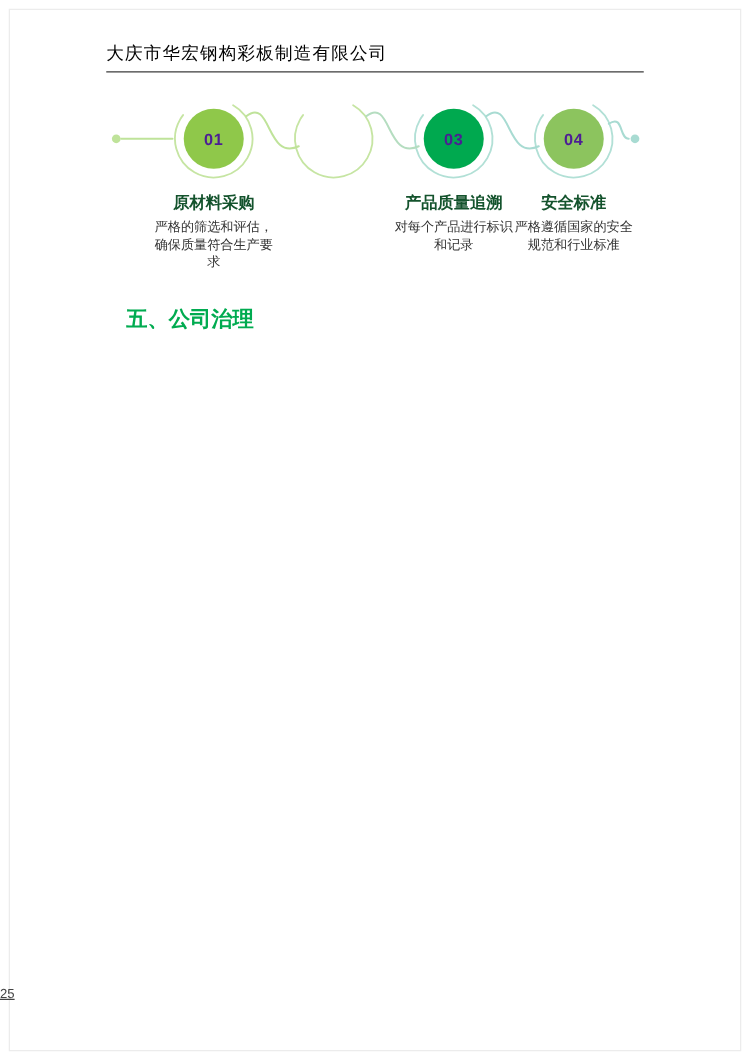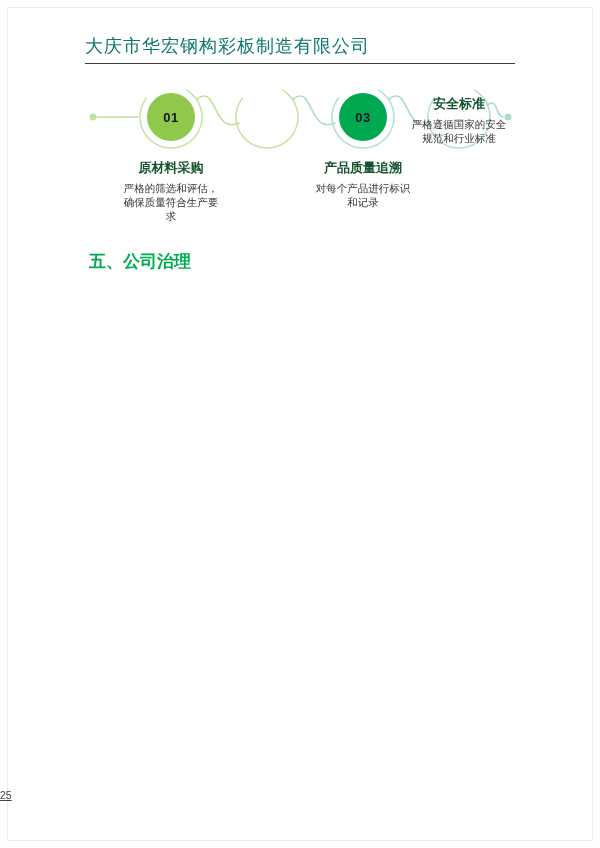--- a/index.html
+++ b/index.html
@@ -25,23 +25,23 @@
     position: relative;
     padding: 0 85px;
     width: 430px;
   }
   
   .doc-header {
     margin-top: 34px;
     padding-bottom: 5px;
     border-bottom: 1px solid #3d3d3d;
     font-family: "DejaVu Serif", "Liberation Serif", serif;
-    font-size: 18px;
+    font-size: 14px;
     letter-spacing: 1px;
-    color: #0f766e;
+    color: #000000;
   }
   
   .diagram {
     position: relative;
     margin-top: 13px;
     height: 160px;
   }
   .diagram svg {
     position: absolute;
     top: 0;
@@ -58,21 +58,21 @@
   .step-3 { left: 230px; }
   .step-4 { left: 326px; }
   .step-circle {
     width: 48px;
     height: 48px;
     margin: 16px auto 0 auto;
     border-radius: 50%;
     display: flex;
     align-items: center;
     justify-content: center;
-    color: #0f172a;
+    color: #4c1d95;
     font-size: 13px;
     font-weight: 600;
     letter-spacing: 0.5px;
   }
   .step-title {
     margin-top: 18px;
     font-size: 13px;
     font-weight: 700;
     color: #14532d;
     white-space: nowrap;
@@ -87,21 +87,21 @@
   
   .body-para {
     margin: 6px 0 0 0;
     font-size: 15px;
     line-height: 2.18;
     text-align: justify;
     text-indent: 2em;
     color: #262626;
   }
   .section-heading {
-    margin: 13px 0 4px 4px;
+    margin: 13px 0 4px 16px;
     font-size: 17px;
     font-weight: 700;
   }
   
   .doc-footer {
     position: absolute;
     bottom: 47px;
     left: 0;
     width: 100%;
     text-align: left;
@@ -145,20 +145,21 @@
         <div class="step-circle" style="background: rgb(143, 200, 74);">01</div>
         <div class="step-title">原材料采购</div>
         <div class="step-desc">严格的筛选和评估，确保质量符合生产要求</div>
       </div>
       <div class="step step-3">
         <div class="step-circle" style="background: rgb(0, 169, 79);">03</div>
         <div class="step-title">产品质量追溯</div>
         <div class="step-desc">对每个产品进行标识和记录</div>
       </div>
       <div class="step step-4">
+        <div class="step-circle" style="background: rgb(140, 196, 94);">04</div>
         <div class="step-title">安全标准</div>
         <div class="step-desc">严格遵循国家的安全规范和行业标准</div>
       </div>
     </div>
 
 
     <div class="section-heading" style="color: rgb(0, 171, 80);">五、公司治理</div>
 
 
   </div>

